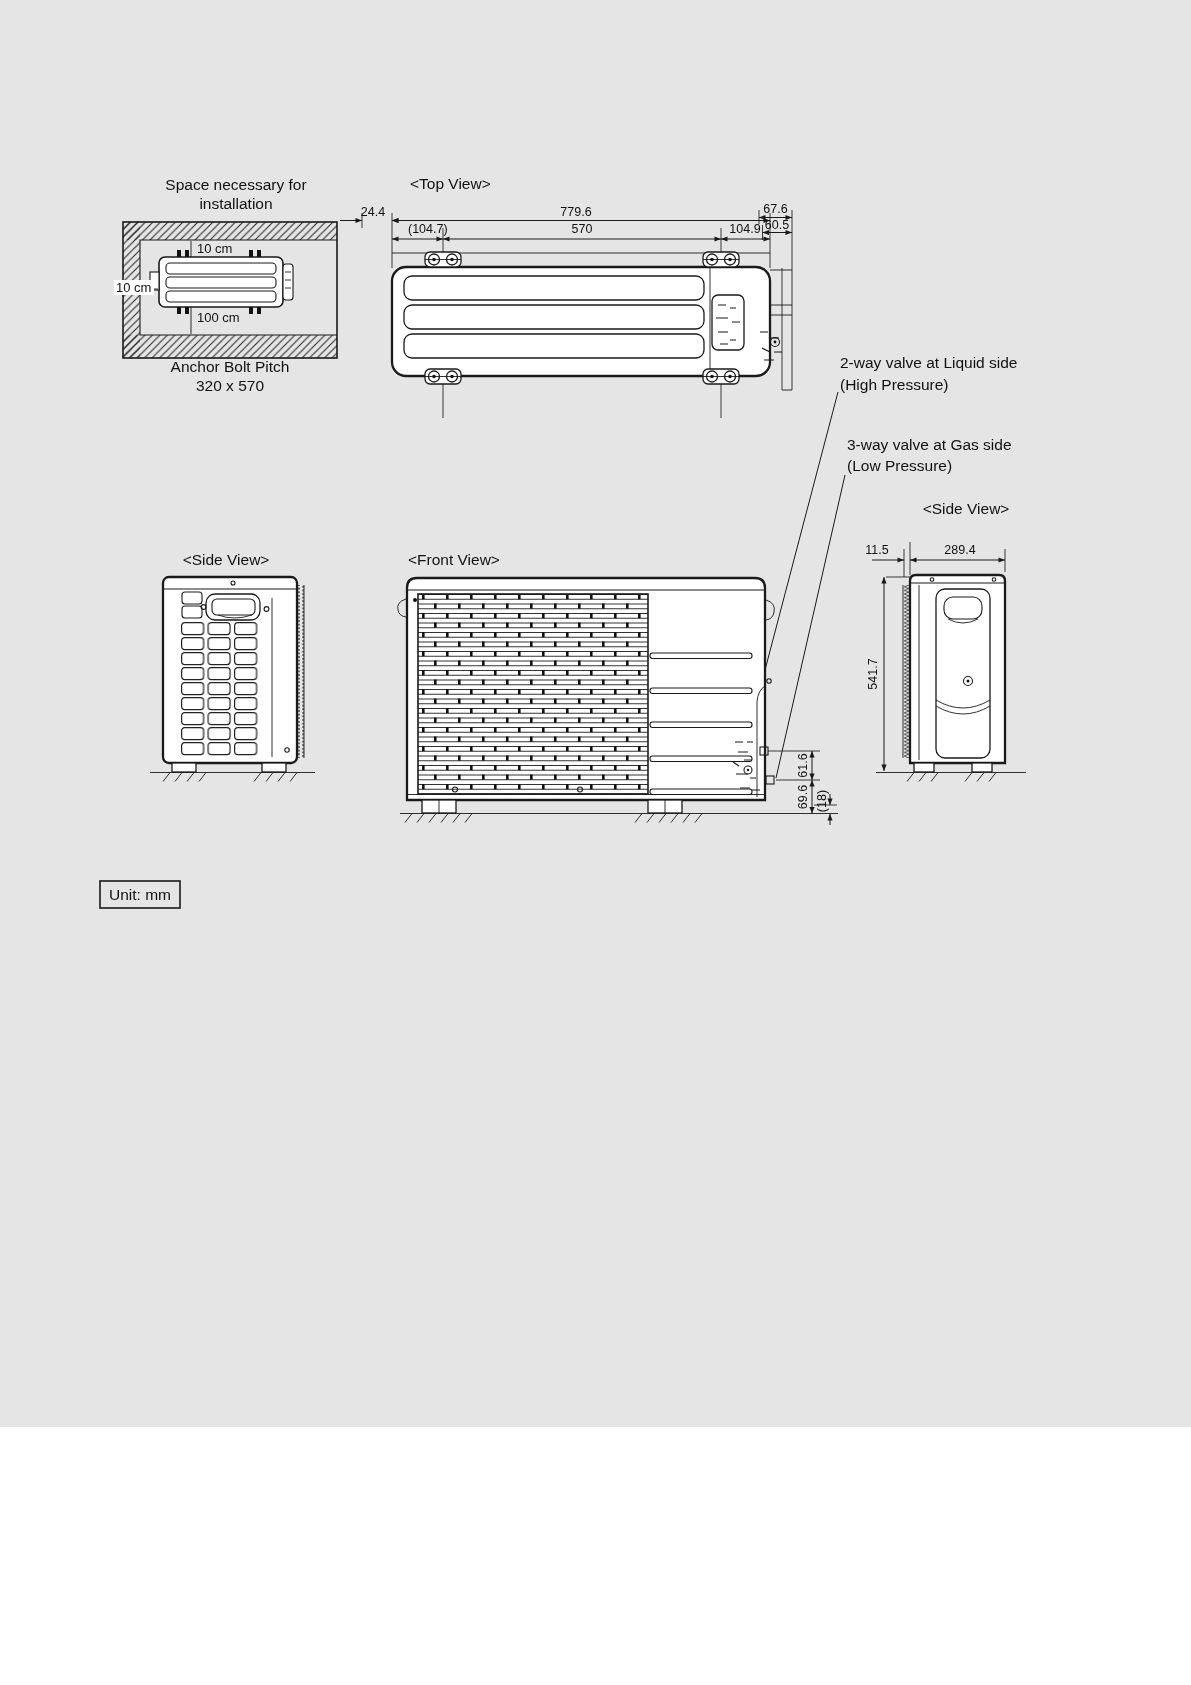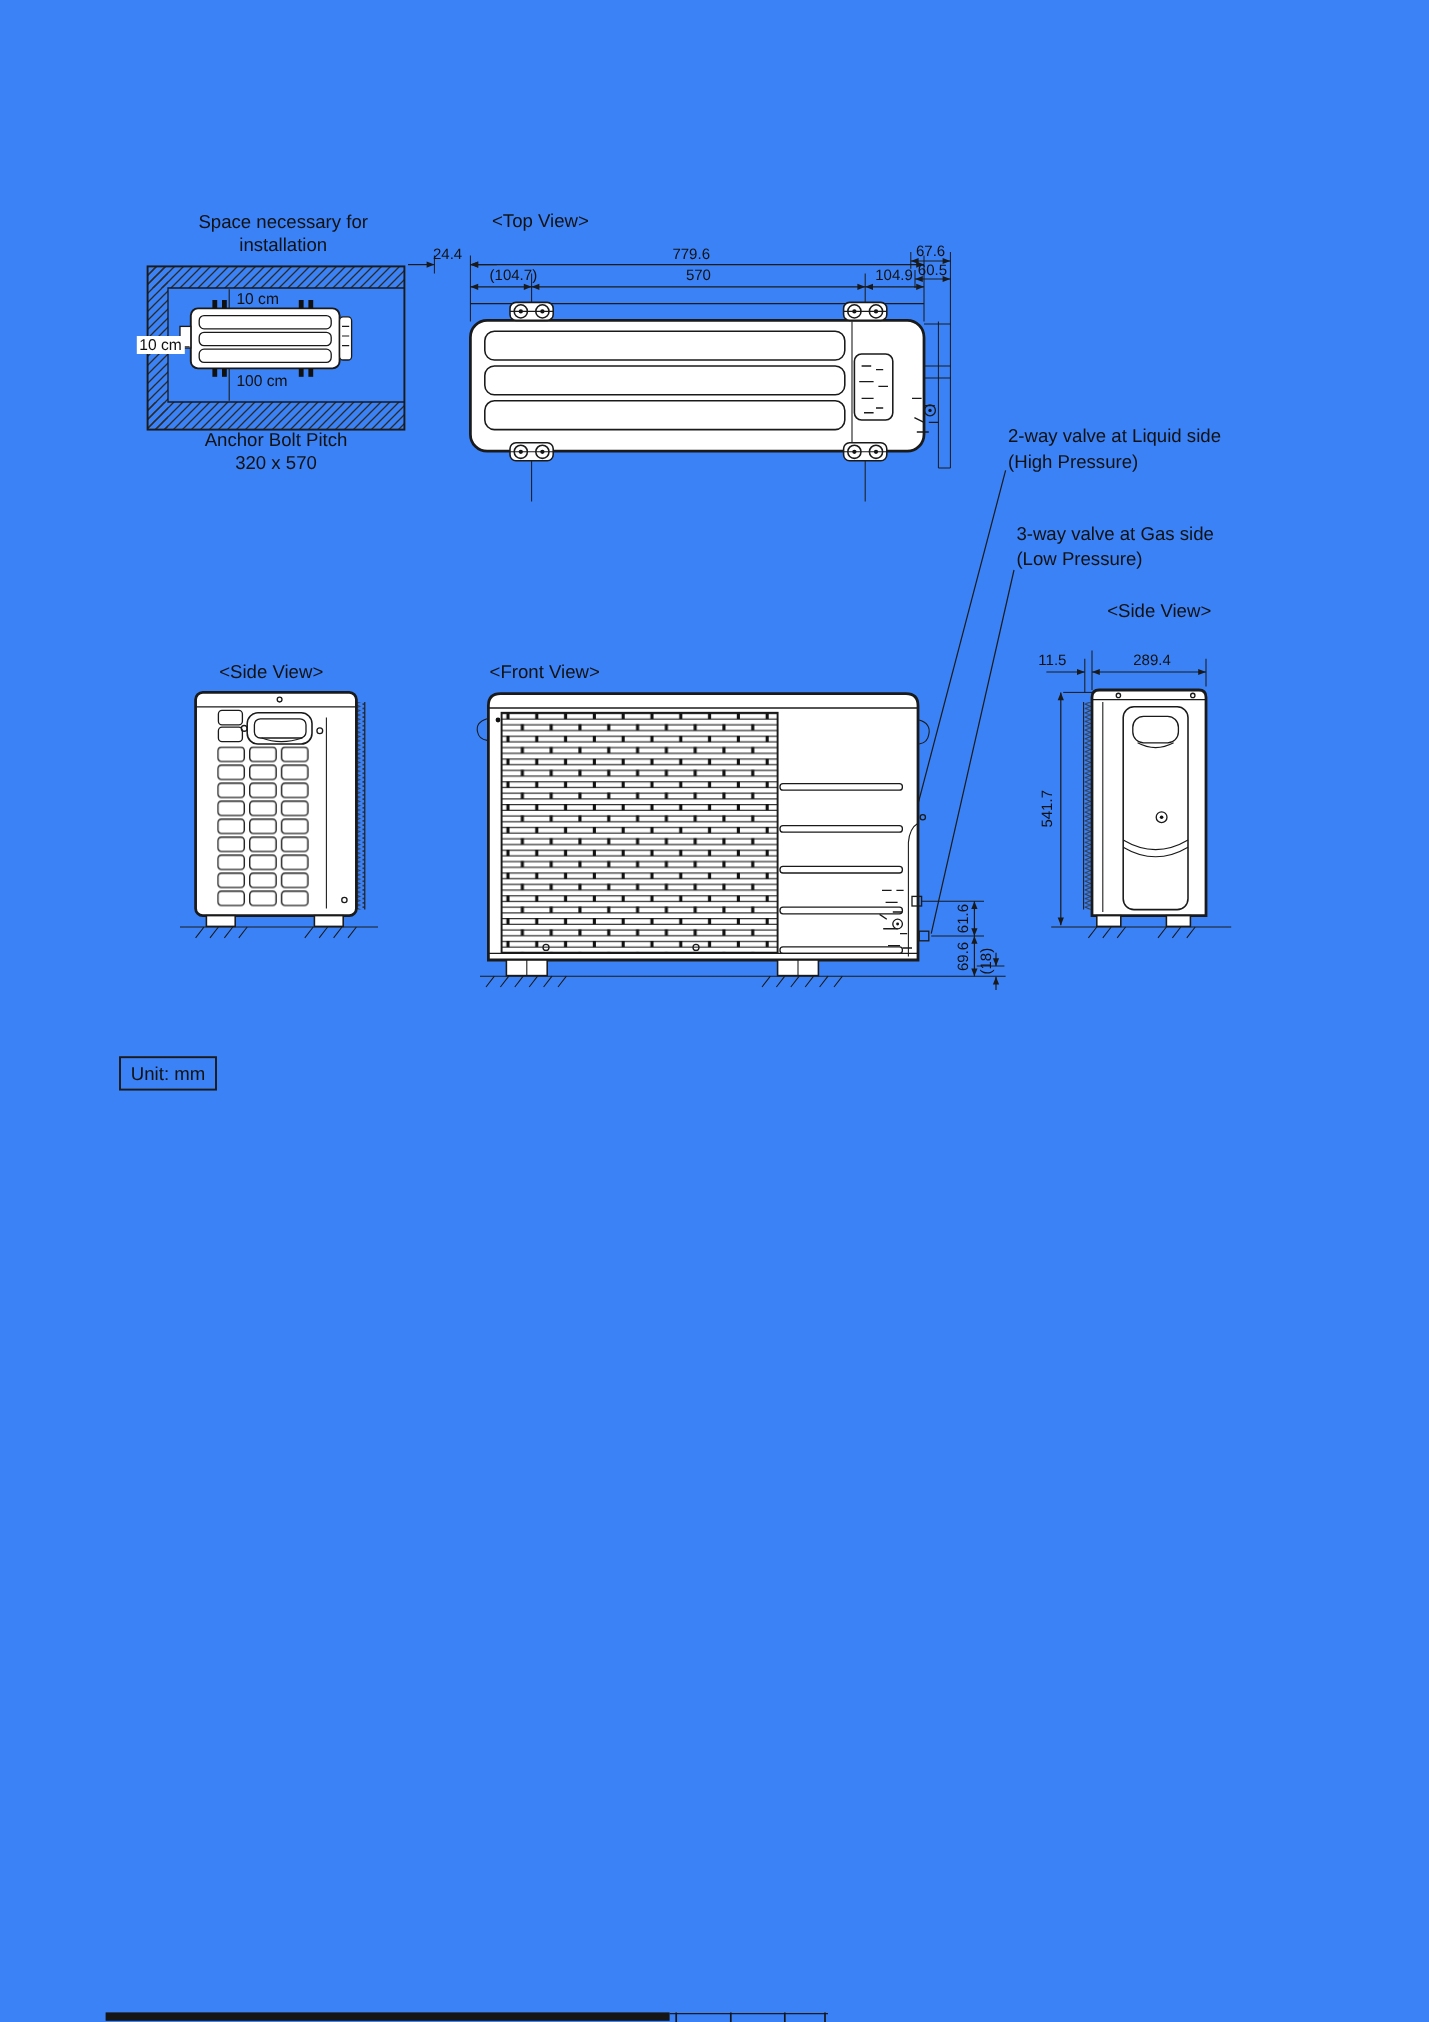--- a/index.html
+++ b/index.html
@@ -1,16 +1,16 @@
 <!DOCTYPE html>
 <html><head>
 <meta charset="utf-8">
 <style>
   html,body{margin:0;padding:0;background:#fff}
-  .page{position:relative;width:1191px;height:1685px;background:#3b82f6;overflow:hidden}
+  .page{position:relative;width:1191px;height:1427px;background:#e5e5e5;overflow:hidden}
   svg{position:absolute;left:0;top:0}
   svg text{fill:#111;font-family:"Liberation Sans",sans-serif}
   .t15{font-size:15.5px}
   .t12{font-size:12.5px}
   .t13{font-size:13px}
   .mid{text-anchor:middle}
   .o2{stroke:#1a1a1a;stroke-width:2.3;fill:#fff}
   .o16{stroke:#1a1a1a;stroke-width:1.6;fill:#fff}
   .o13{stroke:#1a1a1a;stroke-width:1.3;fill:#fff}
   .o11{stroke:#1a1a1a;stroke-width:1.1;fill:#fff}

